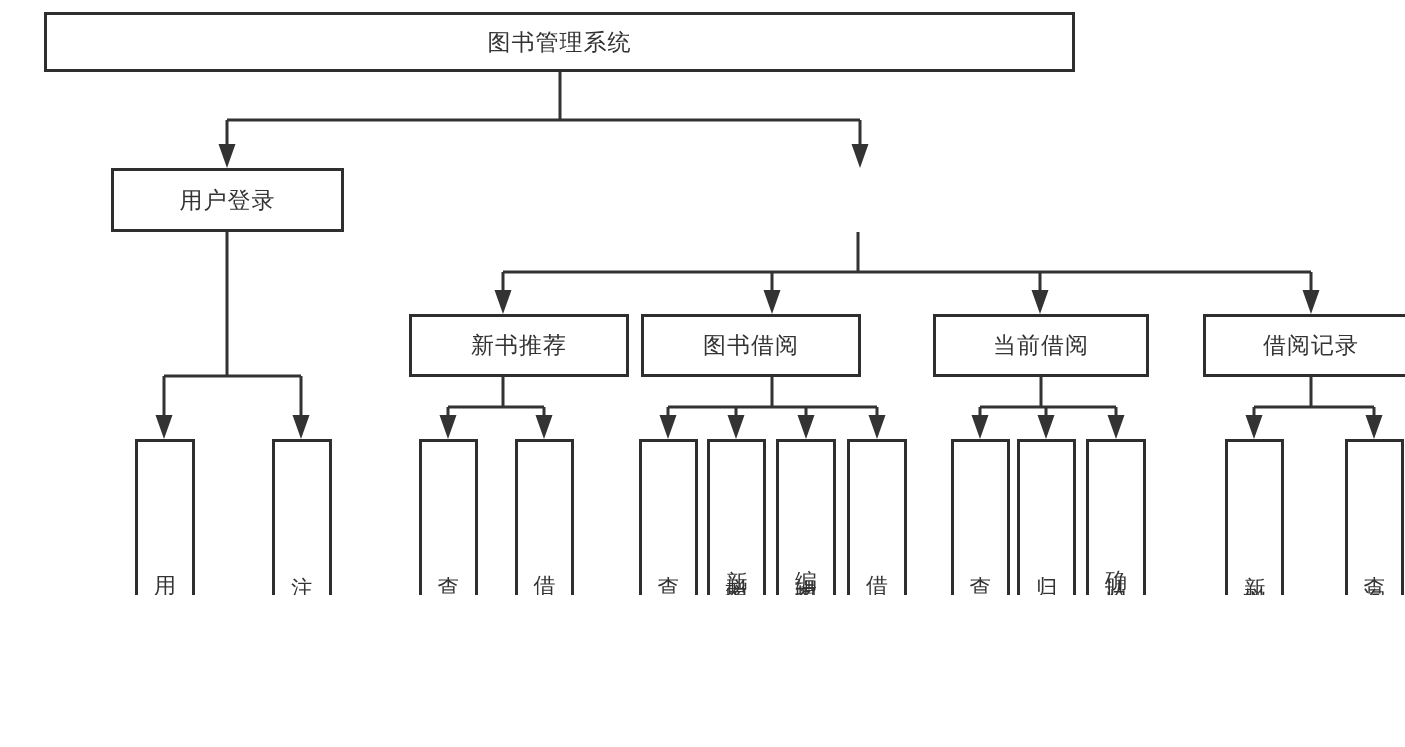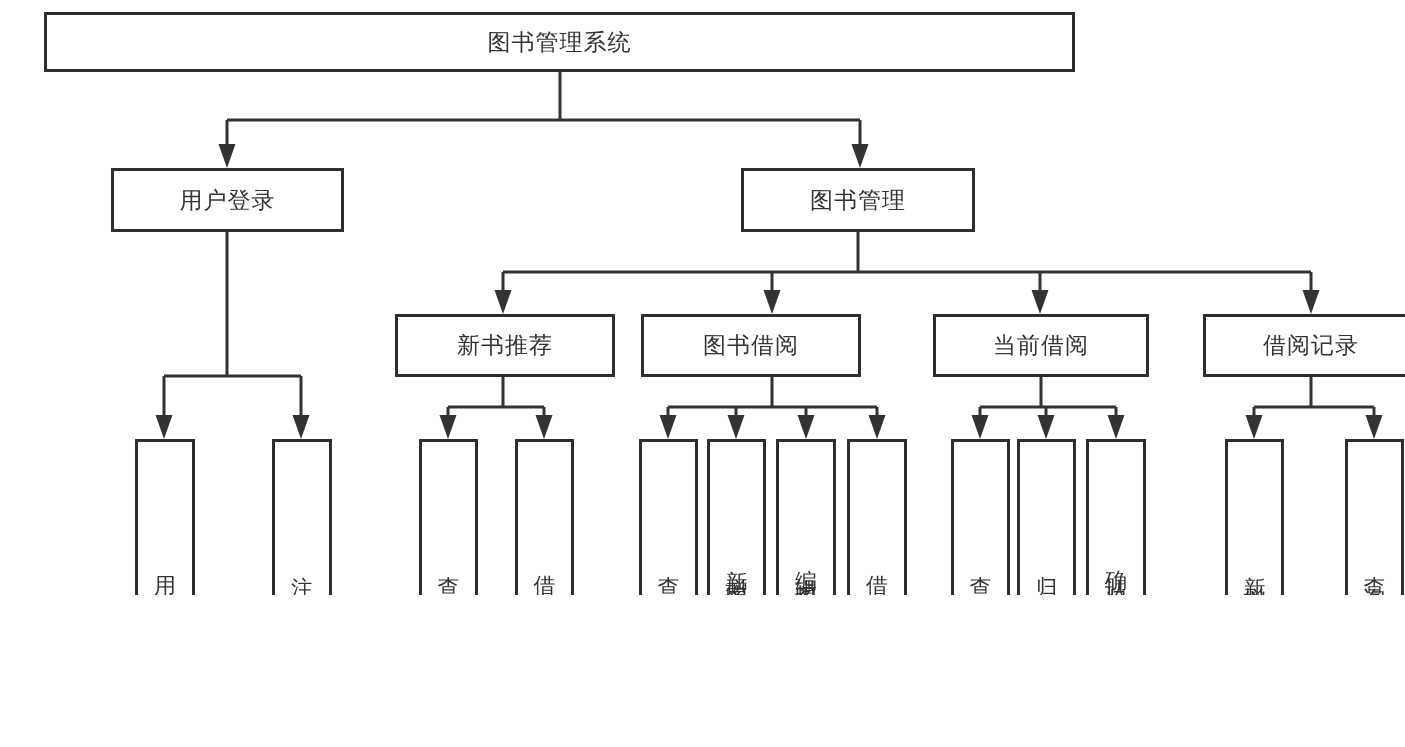--- a/index.html
+++ b/index.html
@@ -117,25 +117,22 @@
     </g>
   </svg>
 
   <div class="node" style="left:14px;top:12px;width:1031px;height:60px;">
     <span>图书管理系统</span>
   </div>
 
   <div class="node" style="left:81px;top:168px;width:233px;height:64px;">
     <span>用户登录</span>
   </div>
-  <div class="node" style="left:711px;top:168px;width:234px;height:64px;">
-    <span>图书管理</span>
-  </div>
 
-  <div class="node" style="left:365px;top:314px;width:220px;height:63px;">
+  <div class="node" style="left:379px;top:314px;width:220px;height:63px;">
     <span>新书推荐</span>
   </div>
   <div class="node" style="left:611px;top:314px;width:220px;height:63px;">
     <span>图书借阅</span>
   </div>
   <div class="node" style="left:1173px;top:314px;width:216px;height:63px;">
     <span>借阅记录</span>
   </div>
   <div class="node" style="left:903px;top:314px;width:216px;height:63px;">
     <span>当前借阅</span>

